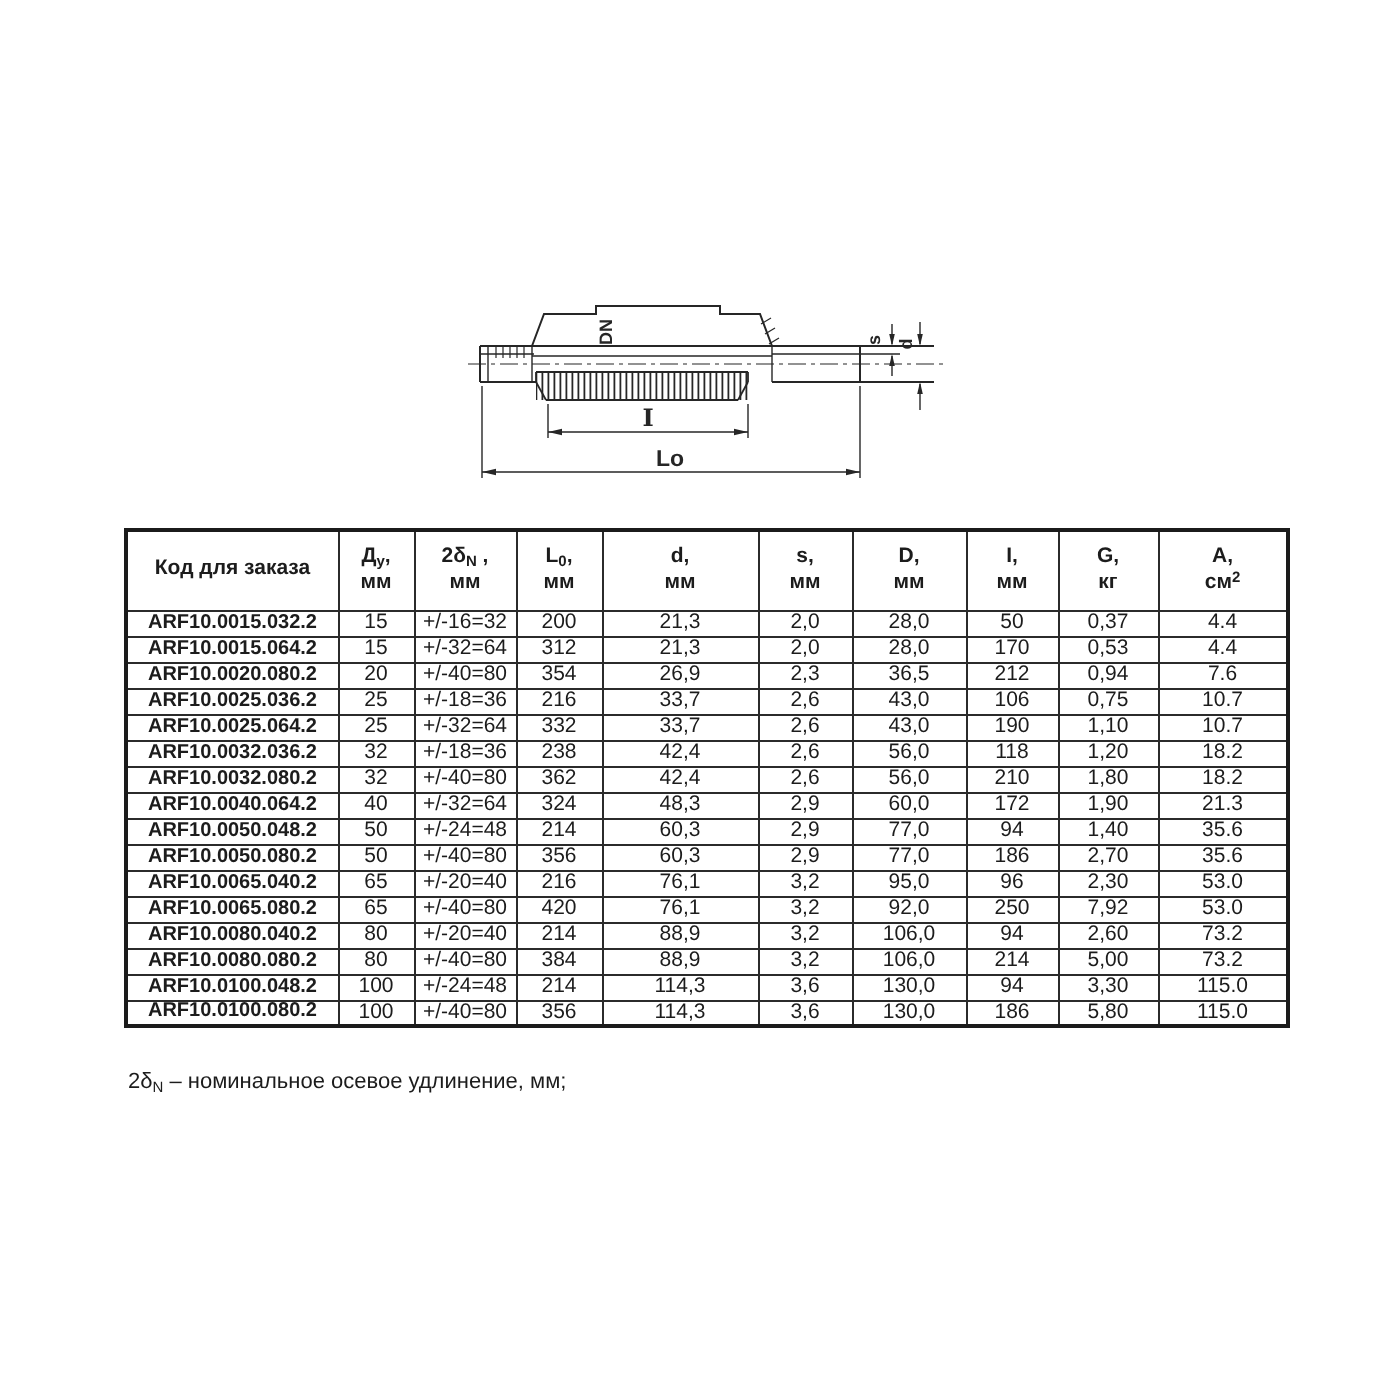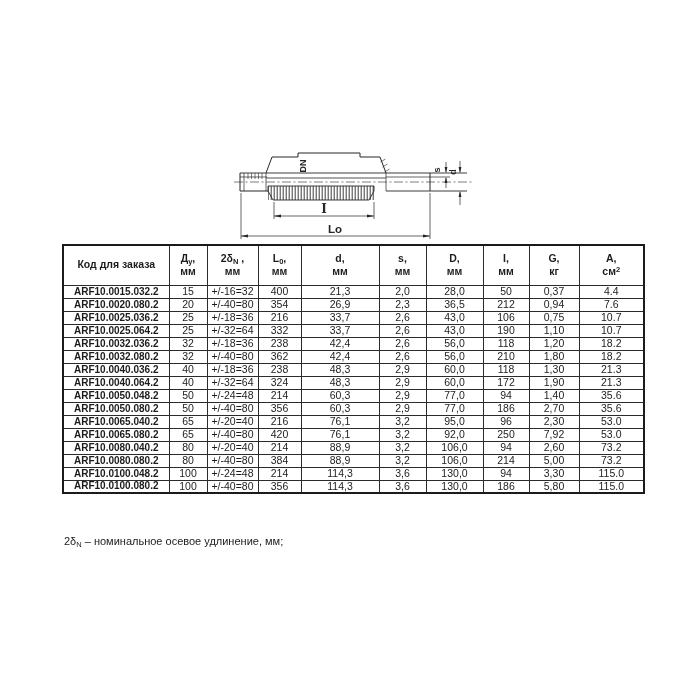--- a/index.html
+++ b/index.html
@@ -8,21 +8,21 @@
     background:#ffffff; overflow:hidden;
     font-family:"Liberation Sans", sans-serif; color:#1c1c1c;
   }
   
   .drawing { position:absolute; left:234px; top:148px; width:244px; height:102px; }
   .drawing text { fill:#262626; }
   .t9  { font:bold 9px "Liberation Sans", sans-serif; }
   .t11s{ font:bold 12px "DejaVu Serif", serif; }
   .t11 { font:bold 11.5px "Liberation Sans", sans-serif; }
   
-  .spec-wrap { position:absolute; left:62px; top:244px; }
+  .spec-wrap { position:absolute; left:62px; top:264px; }
   table.spec {
     border-collapse:collapse; table-layout:fixed; width:581px;
     border:2px solid #1b1b1b;
   }
   table.spec th, table.spec td {
     border:1px solid #2b2b2b; text-align:center; vertical-align:middle;
     padding:0; overflow:hidden; white-space:nowrap;
   }
   table.spec thead tr { height:40px; }
   table.spec thead th { font-size:10.5px; font-weight:bold; line-height:1.3; }
@@ -182,26 +182,38 @@
               <div>A,</div>
               <div>см<sup>2</sup></div>
             </th>
           </tr>
       </thead>
       <tbody>
           <tr>
             <td class="code">ARF10.0015.032.2</td>
             <td>15</td>
             <td>+/-16=32</td>
-            <td>400</td>
+            <td>200</td>
             <td>21,3</td>
             <td>2,0</td>
             <td>28,0</td>
             <td>50</td>
             <td>0,37</td>
+            <td>4.4</td>
+          </tr>
+          <tr>
+            <td class="code">ARF10.0015.064.2</td>
+            <td>15</td>
+            <td>+/-32=64</td>
+            <td>312</td>
+            <td>21,3</td>
+            <td>2,0</td>
+            <td>28,0</td>
+            <td>170</td>
+            <td>0,53</td>
             <td>4.4</td>
           </tr>
           <tr>
             <td class="code">ARF10.0020.080.2</td>
             <td>20</td>
             <td>+/-40=80</td>
             <td>354</td>
             <td>26,9</td>
             <td>2,3</td>
             <td>36,5</td>
@@ -251,32 +263,20 @@
             <td>+/-40=80</td>
             <td>362</td>
             <td>42,4</td>
             <td>2,6</td>
             <td>56,0</td>
             <td>210</td>
             <td>1,80</td>
             <td>18.2</td>
           </tr>
           <tr>
-            <td class="code">ARF10.0040.036.2</td>
-            <td>40</td>
-            <td>+/-18=36</td>
-            <td>238</td>
-            <td>48,3</td>
-            <td>2,9</td>
-            <td>60,0</td>
-            <td>118</td>
-            <td>1,30</td>
-            <td>21.3</td>
-          </tr>
-          <tr>
             <td class="code">ARF10.0040.064.2</td>
             <td>40</td>
             <td>+/-32=64</td>
             <td>324</td>
             <td>48,3</td>
             <td>2,9</td>
             <td>60,0</td>
             <td>172</td>
             <td>1,90</td>
             <td>21.3</td>

